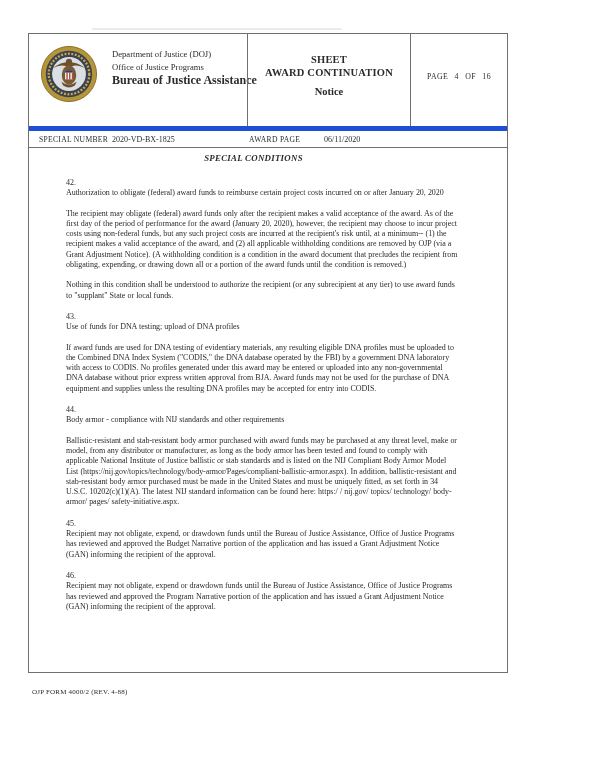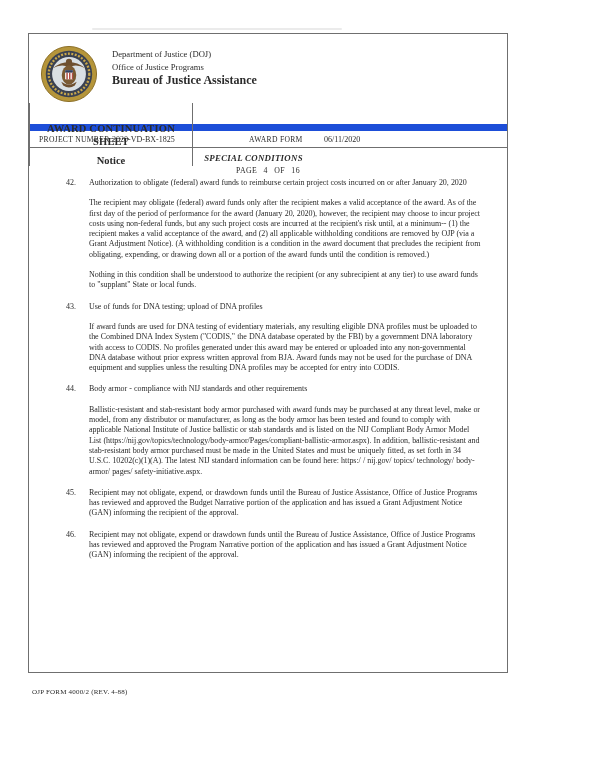--- a/index.html
+++ b/index.html
@@ -10,21 +10,21 @@
 
   
   .artifact-top{position:absolute;left:92px;top:28px;width:250px;height:2px;
     background:#e2e2e2;opacity:.7;border-radius:2px;}
 
   
   .form-box{position:absolute;left:28px;top:33px;width:480px;height:640px;
     border:1px solid #6f6f6f;box-sizing:border-box;background:#fff;}
 
   
-  .header-row{display:flex;height:97px;border-bottom:7px solid #1d4ed8;box-sizing:border-box;flex-direction:column;}
+  .header-row{display:flex;height:97px;border-bottom:5px solid #1d4ed8;box-sizing:border-box;}
   .agency-cell{width:218px;box-sizing:border-box;display:flex;padding:11px 0 0 11px;}
   .seal{width:58px;height:58px;flex:none;}
   .agency-lines{margin-left:14px;padding-top:3px;font-size:8.6px;line-height:13px;white-space:nowrap;}
   .agency-lines .bold{font-weight:bold;font-size:12px;}
   .title-cell{width:164px;box-sizing:border-box;border-left:1px solid #6f6f6f;
     border-right:1px solid #6f6f6f;text-align:center;padding-top:19px;}
   .title-line{font-weight:bold;font-size:10.5px;line-height:13px;letter-spacing:.2px;}
   .title-grant{font-weight:bold;font-size:10.5px;margin-top:7px;}
   .page-cell{flex:1;display:flex;align-items:center;justify-content:center;
     font-size:7.8px;word-spacing:4px;letter-spacing:.4px;padding-bottom:8px;}
@@ -35,21 +35,21 @@
   .project-row span{position:absolute;top:4px;white-space:nowrap;}
   .pr-label{left:10px;letter-spacing:.3px;}
   .pr-value{left:83px;font-size:8px;}
   .ad-label{left:220px;letter-spacing:.3px;}
   .ad-value{left:282px;font-size:8px;margin-left:13px;}
 
   
   .conditions{padding:5px 26px 0 37px;box-sizing:border-box;overflow:hidden;height:524px;}
   .cond-heading{text-align:center;font-style:italic;font-weight:600;font-size:8.8px;
     letter-spacing:.3px;margin:0 40px 15px 0;}
-  .cond-item{display:flex;margin-bottom:1px;}
+  .cond-item{display:flex;margin-bottom:1px;flex-direction:column;}
   .cond-num{width:23px;flex:none;font-size:8px;line-height:10.3px;}
   .cond-texts{width:394px;}
   .cond-texts p{margin:0 0 10px 0;font-size:8px;line-height:10.3px;
     letter-spacing:-0.05px;word-spacing:.2px;}
 
   .form-footer{position:absolute;left:32px;top:688px;font-size:7px;letter-spacing:.2px;text-align:center;}
 </style>
 </head>
 <body>
 
@@ -76,33 +76,33 @@
           <rect x="32.9" y="28.6" width="1.1" height="6.9" fill="#a83b33"></rect>
           <path d="M22 38 Q30 44 38 38 L36 42 Q30 46 24 42 Z" fill="#6e4f2e"></path>
         </svg>
         <div class="agency-lines">
           <div>Department of Justice (DOJ)</div>
           <div>Office of Justice Programs</div>
           <div class="bold">Bureau of Justice Assistance</div>
         </div>
       </div>
       <div class="title-cell">
+        <div class="title-line">SHEET</div>
         <div class="title-line">AWARD CONTINUATION</div>
-        <div class="title-line">SHEET</div>
         <div class="title-grant">Notice</div>
       </div>
       <div class="page-cell">
         <span>PAGE 4 OF 16</span>
       </div>
     </div>
 
     <div class="project-row">
-      <span class="pr-label">PROJECT NUMBER</span>
+      <span class="pr-label">SPECIAL NUMBER</span>
       <span class="pr-value">2020-VD-BX-1825</span>
-      <span class="ad-label">AWARD FORM</span>
+      <span class="ad-label">AWARD PAGE</span>
       <span class="ad-value">06/11/2020</span>
     </div>
 
     <div class="conditions">
       <div class="cond-heading">SPECIAL CONDITIONS</div>
 
       <div class="cond-item">
         <div class="cond-num">42.</div>
         <div class="cond-texts">
           <p>Authorization to obligate (federal) award funds to reimburse certain project costs incurred on or after January 20, 2020</p>

